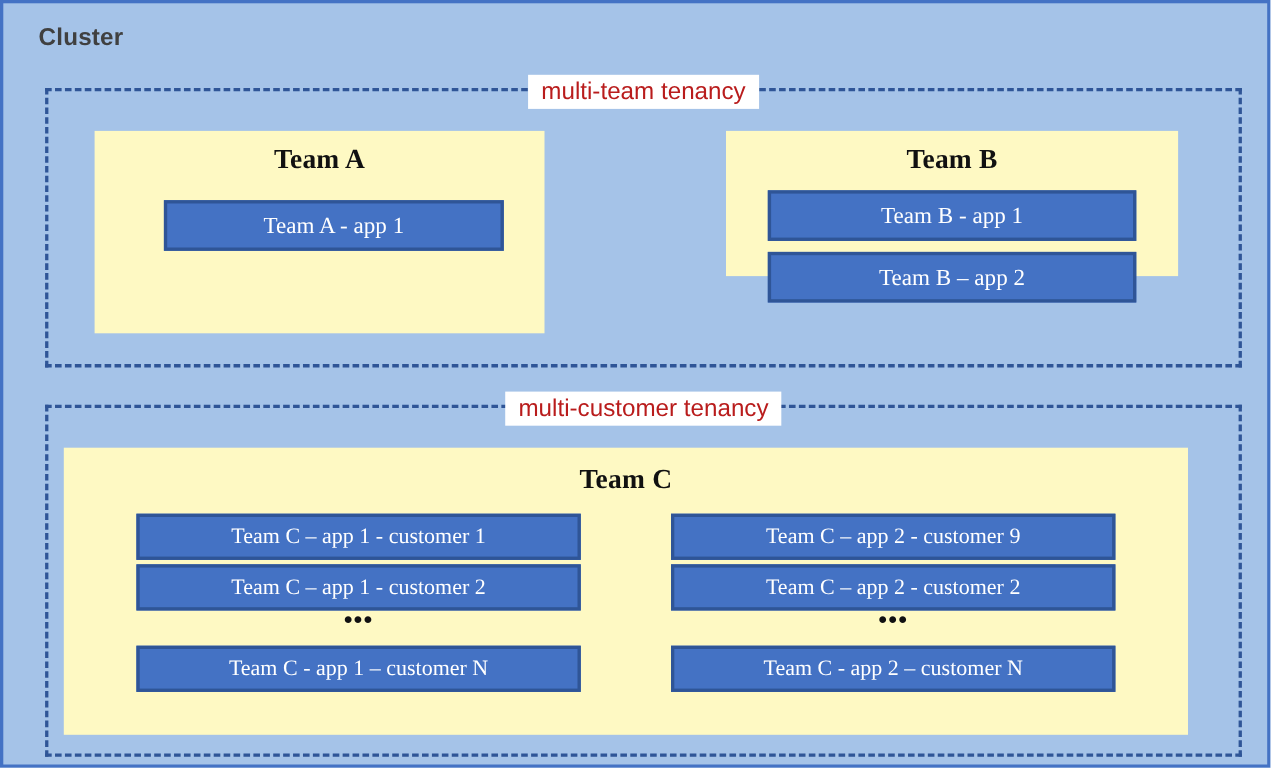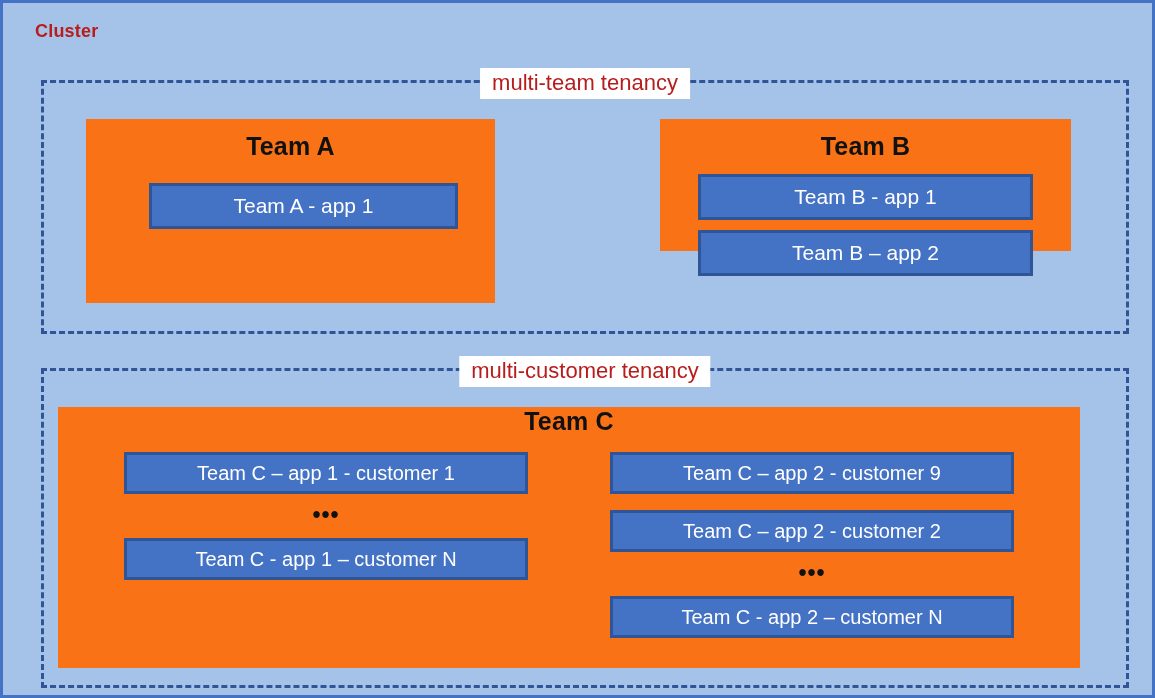--- a/index.html
+++ b/index.html
@@ -20,23 +20,23 @@
     background: #a5c3e8;
     border: 3px solid #4472c4;
     overflow: hidden;
   }
 
   
   .cluster-title {
     position: absolute;
     left: 32px;
     top: 18px;
-    font-size: 18px;
+    font-size: 22px;
     font-weight: bold;
-    color: #b91c1c;
+    color: #404040;
     letter-spacing: 0.2px;
     white-space: nowrap;
   }
 
   
   .tenancy-group {
     position: absolute;
     box-sizing: border-box;
     border: 3px dashed #2f5597;
     background: transparent;
@@ -64,38 +64,39 @@
     font-size: 22px;
     line-height: 28px;
     padding: 1px 12px 2px 12px;
     white-space: nowrap;
   }
 
   
   .team-box {
     position: absolute;
     box-sizing: border-box;
-    background: #f97316;
+    background: #fef9c3;
     border: 0;
+    font-family: Liberation Serif, serif;
   }
   #team-a-box { left: 83px;  top: 116px; width: 409px; height: 184px; }
   #team-b-box { left: 657px; top: 116px; width: 411px; height: 132px; }
   #team-c-box { left: 55px;  top: 404px; width: 1022px; height: 261px; }
 
   .team-title {
     text-align: center;
     font-size: 25px;
     font-weight: bold;
     color: #111111;
     padding-top: 13px;
     letter-spacing: 0.2px;
     white-space: nowrap;
   }
   #team-c-box .team-title {
-    padding-top: 0;
+    padding-top: 16px;
     font-size: 25px;
   }
 
   
   .app-box {
     box-sizing: border-box;
     background: #4472c4;
     border: 3px solid #2f5597;
     color: #ffffff;
     font-size: 21px;
@@ -135,21 +136,21 @@
     margin-top: 16px;
   }
   .team-c-column {
     width: 404px;
     display: flex;
     flex-direction: column;
   }
   .team-c-column .app-box {
     height: 42px;
     font-size: 20px;
-    margin-bottom: 16px;
+    margin-bottom: 4px;
   }
   .team-c-column .app-box:last-child { margin-bottom: 0; text-align: right; }
   .ellipsis {
     text-align: center;
     font-size: 23px;
     font-weight: bold;
     color: #111111;
     line-height: 10px;
     height: 14px;
     margin-bottom: 14px;
@@ -188,20 +189,21 @@
     <div class="tenancy-label">multi-customer tenancy</div>
   </div>
 
   <div class="team-box" id="team-c-box">
     <div class="team-title">Team C</div>
 
     <div class="team-c-columns">
 
       <div class="team-c-column">
         <div class="app-box">Team C – app 1 - customer 1</div>
+        <div class="app-box">Team C – app 1 - customer 2</div>
         <div class="ellipsis">•••</div>
         <div class="app-box">Team C - app 1 – customer N</div>
       </div>
 
       <div class="team-c-column">
         <div class="app-box">Team C – app 2 - customer 9</div>
         <div class="app-box">Team C – app 2 - customer 2</div>
         <div class="ellipsis">•••</div>
         <div class="app-box">Team C - app 2 – customer N</div>
       </div>

